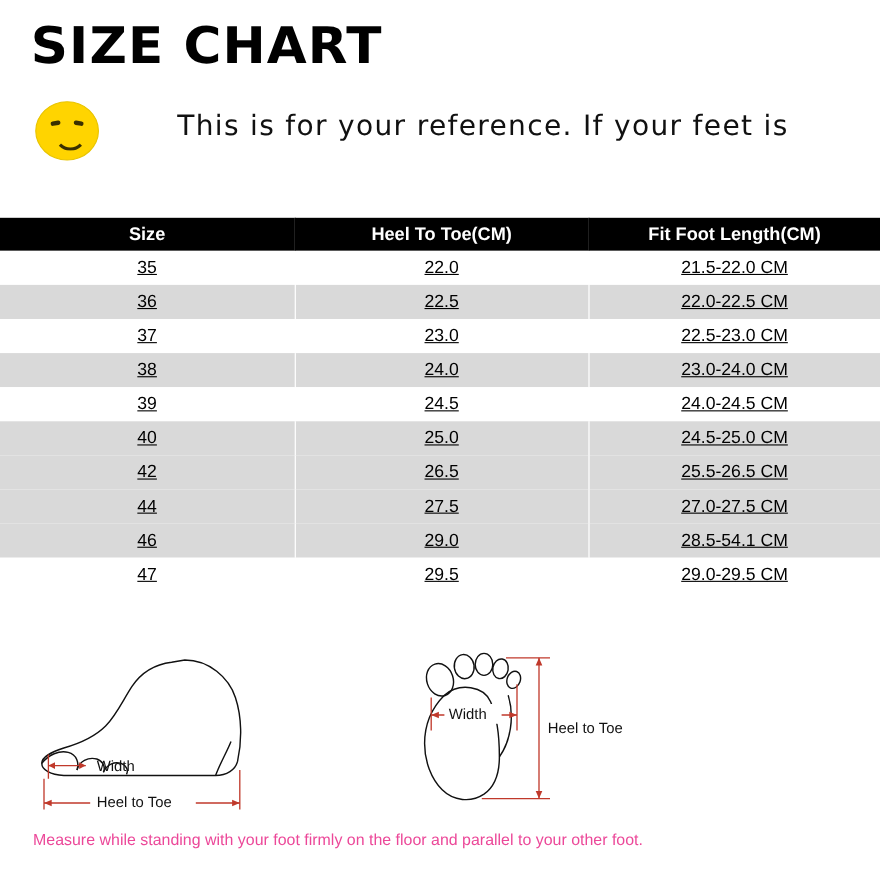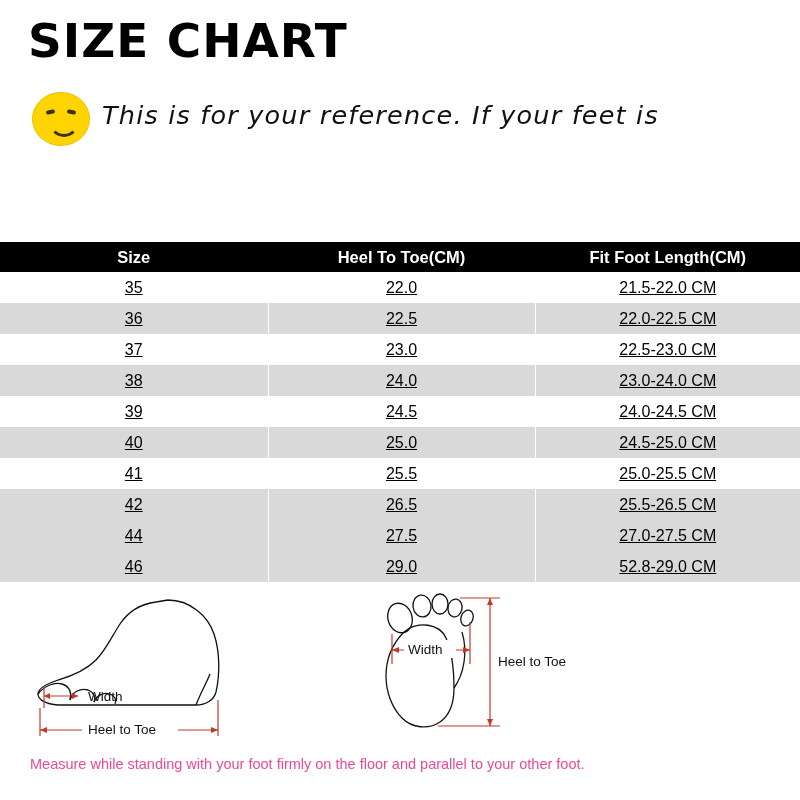--- a/index.html
+++ b/index.html
@@ -73,41 +73,40 @@
     border-left-color: transparent;
     border-right-color: transparent;
     border-radius: 0 0 18px 18px;
   }
   .note-text {
     font-family: "DejaVu Sans", sans-serif;
     font-size: 25.5px;
     line-height: 55px;
     letter-spacing: 1.2px;
     color: #111111;
-    font-style: italic;
     padding-left: 74px;
+    text-align: center;
   }
   .note-text .line2 {
     padding-left: 0;
     margin-left: -74px;
     display: block;
   }
 
   
   .table-wrap {
     position: absolute;
     left: 0;
     top: 198px;
     width: 800px;
   }
   table.size-table {
     border-collapse: collapse;
     width: 800px;
     table-layout: fixed;
-    margin-top: 44px;
   }
   table.size-table col.c1 { width: 268px; }
   table.size-table col.c2 { width: 267px; }
   table.size-table col.c3 { width: 265px; }
   table.size-table th {
     background: #000000;
     color: #ffffff;
     font-size: 16.5px;
     font-weight: bold;
     height: 28px;
@@ -209,39 +208,34 @@
         <tr class="odd">
           <td>39</td>
           <td>24.5</td>
           <td>24.0-24.5 CM</td>
         </tr>
         <tr class="even">
           <td>40</td>
           <td>25.0</td>
           <td>24.5-25.0 CM</td>
         </tr>
-        <tr class="odd">
-          <td>41</td>
-          <td>25.5</td>
-          <td>25.0-25.5 CM</td>
-        </tr>
         <tr class="even">
           <td>42</td>
           <td>26.5</td>
           <td>25.5-26.5 CM</td>
         </tr>
         <tr class="even">
           <td>44</td>
           <td>27.5</td>
           <td>27.0-27.5 CM</td>
         </tr>
         <tr class="even">
           <td>46</td>
           <td>29.0</td>
-          <td>52.8-29.0 CM</td>
+          <td>28.5-54.1 CM</td>
         </tr>
         <tr class="odd">
           <td>47</td>
           <td>29.5</td>
           <td>29.0-29.5 CM</td>
         </tr>
       </tbody>
     </table>
   </div>
 

